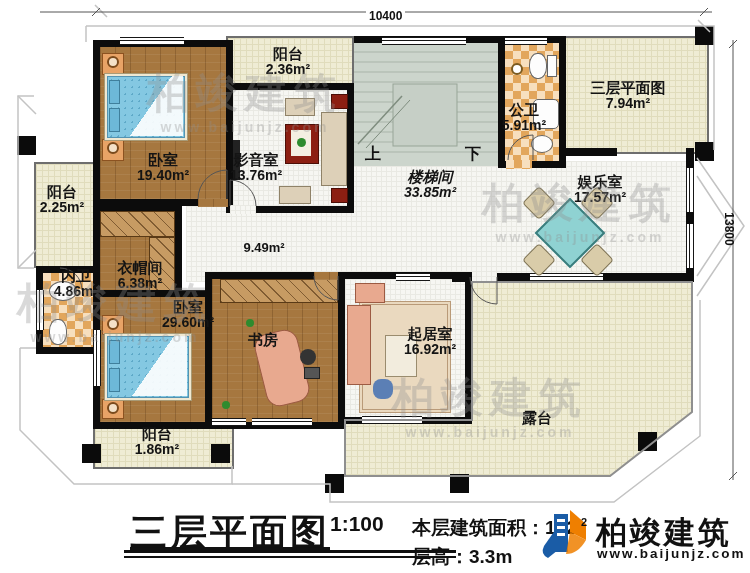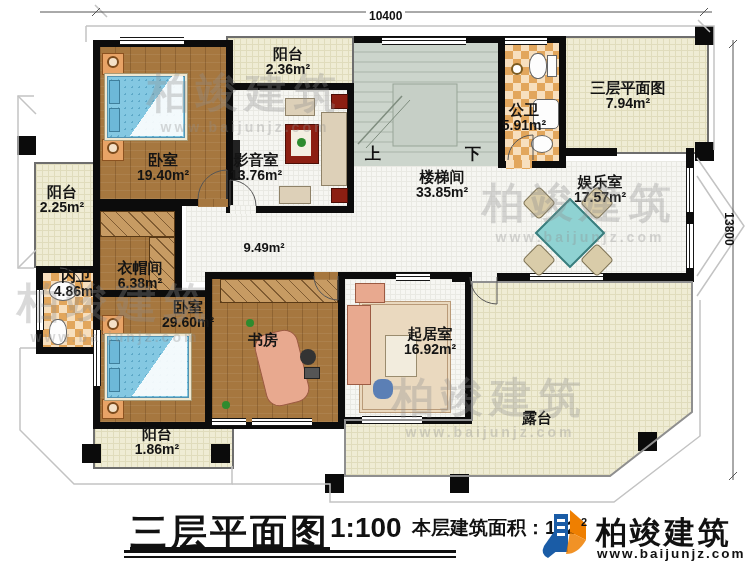--- a/index.html
+++ b/index.html
@@ -52,21 +52,21 @@
   .stand:after{content:"";display:block;width:8px;height:8px;border:2px solid #7a4a1c;border-radius:50%;
     background:#f4e1c8;margin:2px auto;}
   .sofa{background:#ddd0b8;border:1px solid #8f8268;}
   .redtbl{background:#8c1f12;border:1px solid #4c0e06;}
   .white-fix{background:#fdfdfd;border:1px solid #666;}
   .chairx{background:#d9cca9;border:1px solid #7e7354;border-radius:4px;transform:rotate(45deg);}
   .rug{background:#ead9bf;border:4px double #b99a78;}
   .salmon{background:#e8a98f;border:1px solid #9c5b43;}
   
   .ft-title{font-size:37px;font-weight:bold;letter-spacing:3px;}
-  .ft-scale{font-size:28px;font-weight:bold;}
+  .ft-scale{font-size:21px;font-weight:bold;}
   .ft-line{background:#111;}
   .ft-info{font-size:19px;font-weight:bold;white-space:nowrap;}
   .brand-name{font-size:31px;font-weight:900;letter-spacing:3px;white-space:nowrap;}
   .brand-site{font-size:13.5px;font-weight:900;letter-spacing:2px;white-space:nowrap;}
 </style>
 </head>
 <body>
 
 <div id="canvas">
 
@@ -252,21 +252,21 @@
     <span class="ar">19.40m²</span>
   </div>
   <div class="abs rlabel" style="left:288px;top:62px;">
     <span class="nm">阳台</span>
     <span class="ar">2.36m²</span>
   </div>
   <div class="abs rlabel" style="left:256px;top:168px;">
     <span class="nm">影音室</span>
     <span class="ar">13.76m²</span>
   </div>
-  <div class="abs rlabel" style="left:442px;top:185px;">
+  <div class="abs rlabel" style="left:430px;top:185px;font-style:italic;">
     <span class="nm">楼梯间</span>
     <span class="ar">33.85m²</span>
   </div>
   <div class="abs rlabel" style="left:524px;top:118px;">
     <span class="nm">公卫</span>
     <span class="ar">5.91m²</span>
   </div>
   <div class="abs rlabel" style="left:628px;top:96px;">
     <span class="nm">三层平面图</span>
     <span class="ar">7.94m²</span>
@@ -334,20 +334,23 @@
 
   <div class="abs ft-title" style="left:130px;top:508px;text-decoration:underline;">三层平面图</div>
   <div class="abs ft-scale" style="left:330px;top:512px;">1:100</div>
   <div class="abs ft-line" style="left:124px;top:550px;width:332px;height:3px;"></div>
   <div class="abs ft-line" style="left:124px;top:556px;width:332px;height:1.5px;"></div>
 
   <div class="abs ft-info" style="left:412px;top:515px;">
     <span>本层建筑面积：</span><span>182</span>
   </div>
   <div class="abs" style="left:581px;top:516px;font-size:11px;font-weight:bold;z-index:60;">2</div>
+  <div class="abs ft-info" style="left:412px;top:544px;">
+    <span>层高：</span><span>3.3m</span>
+  </div>
 
   <svg class="abs" width="52" height="54" viewBox="0 0 52 54" style="left:538px;top:506px;z-index:55;">
     <path d="M6,40 Q2,48 10,52 L20,44 L20,20 Z" fill="#1a5ca6"></path>
     <rect x="16" y="8" width="14" height="38" fill="#1a5ca6"></rect>
     <rect x="19" y="13" width="8" height="3" fill="#fff"></rect>
     <rect x="19" y="20" width="8" height="3" fill="#fff"></rect>
     <rect x="19" y="27" width="8" height="3" fill="#fff"></rect>
     <path d="M32,4 L48,18 L48,34 L32,26 Z" fill="#ef7f00"></path>
     <path d="M32,26 L48,34 Q40,48 28,48 Z" fill="#ef7f00" opacity=".85"></path>
   </svg>

